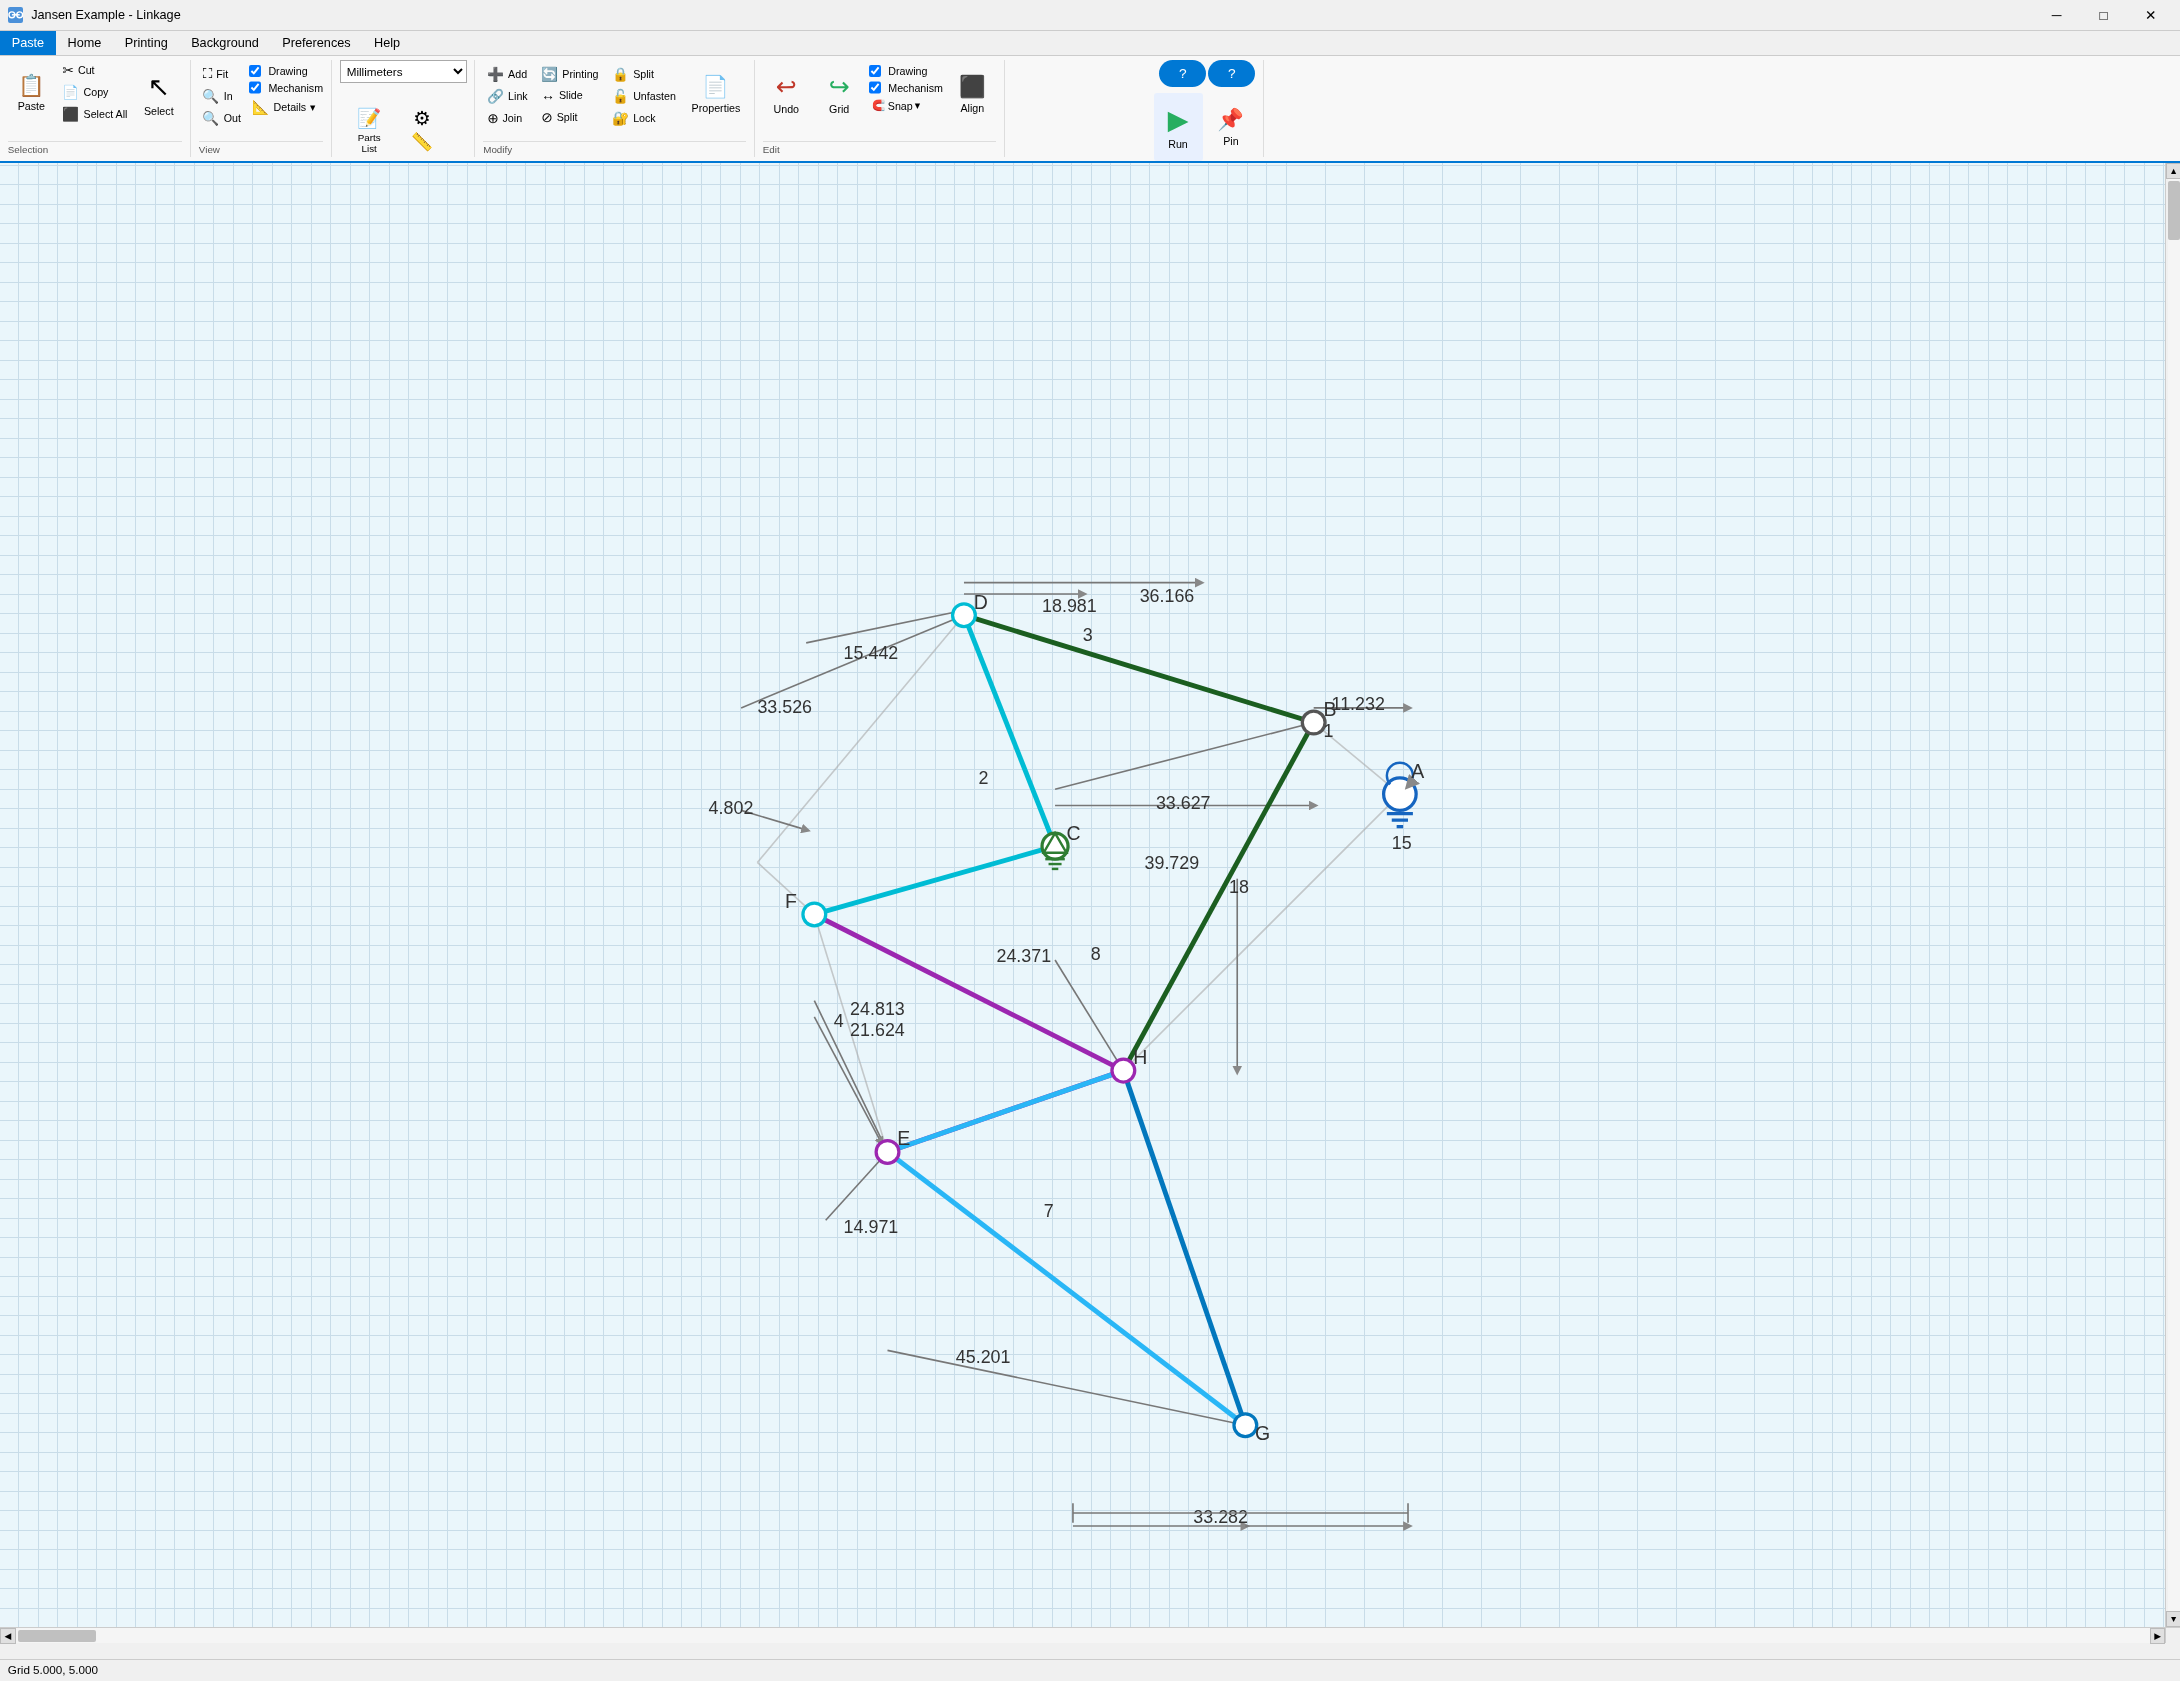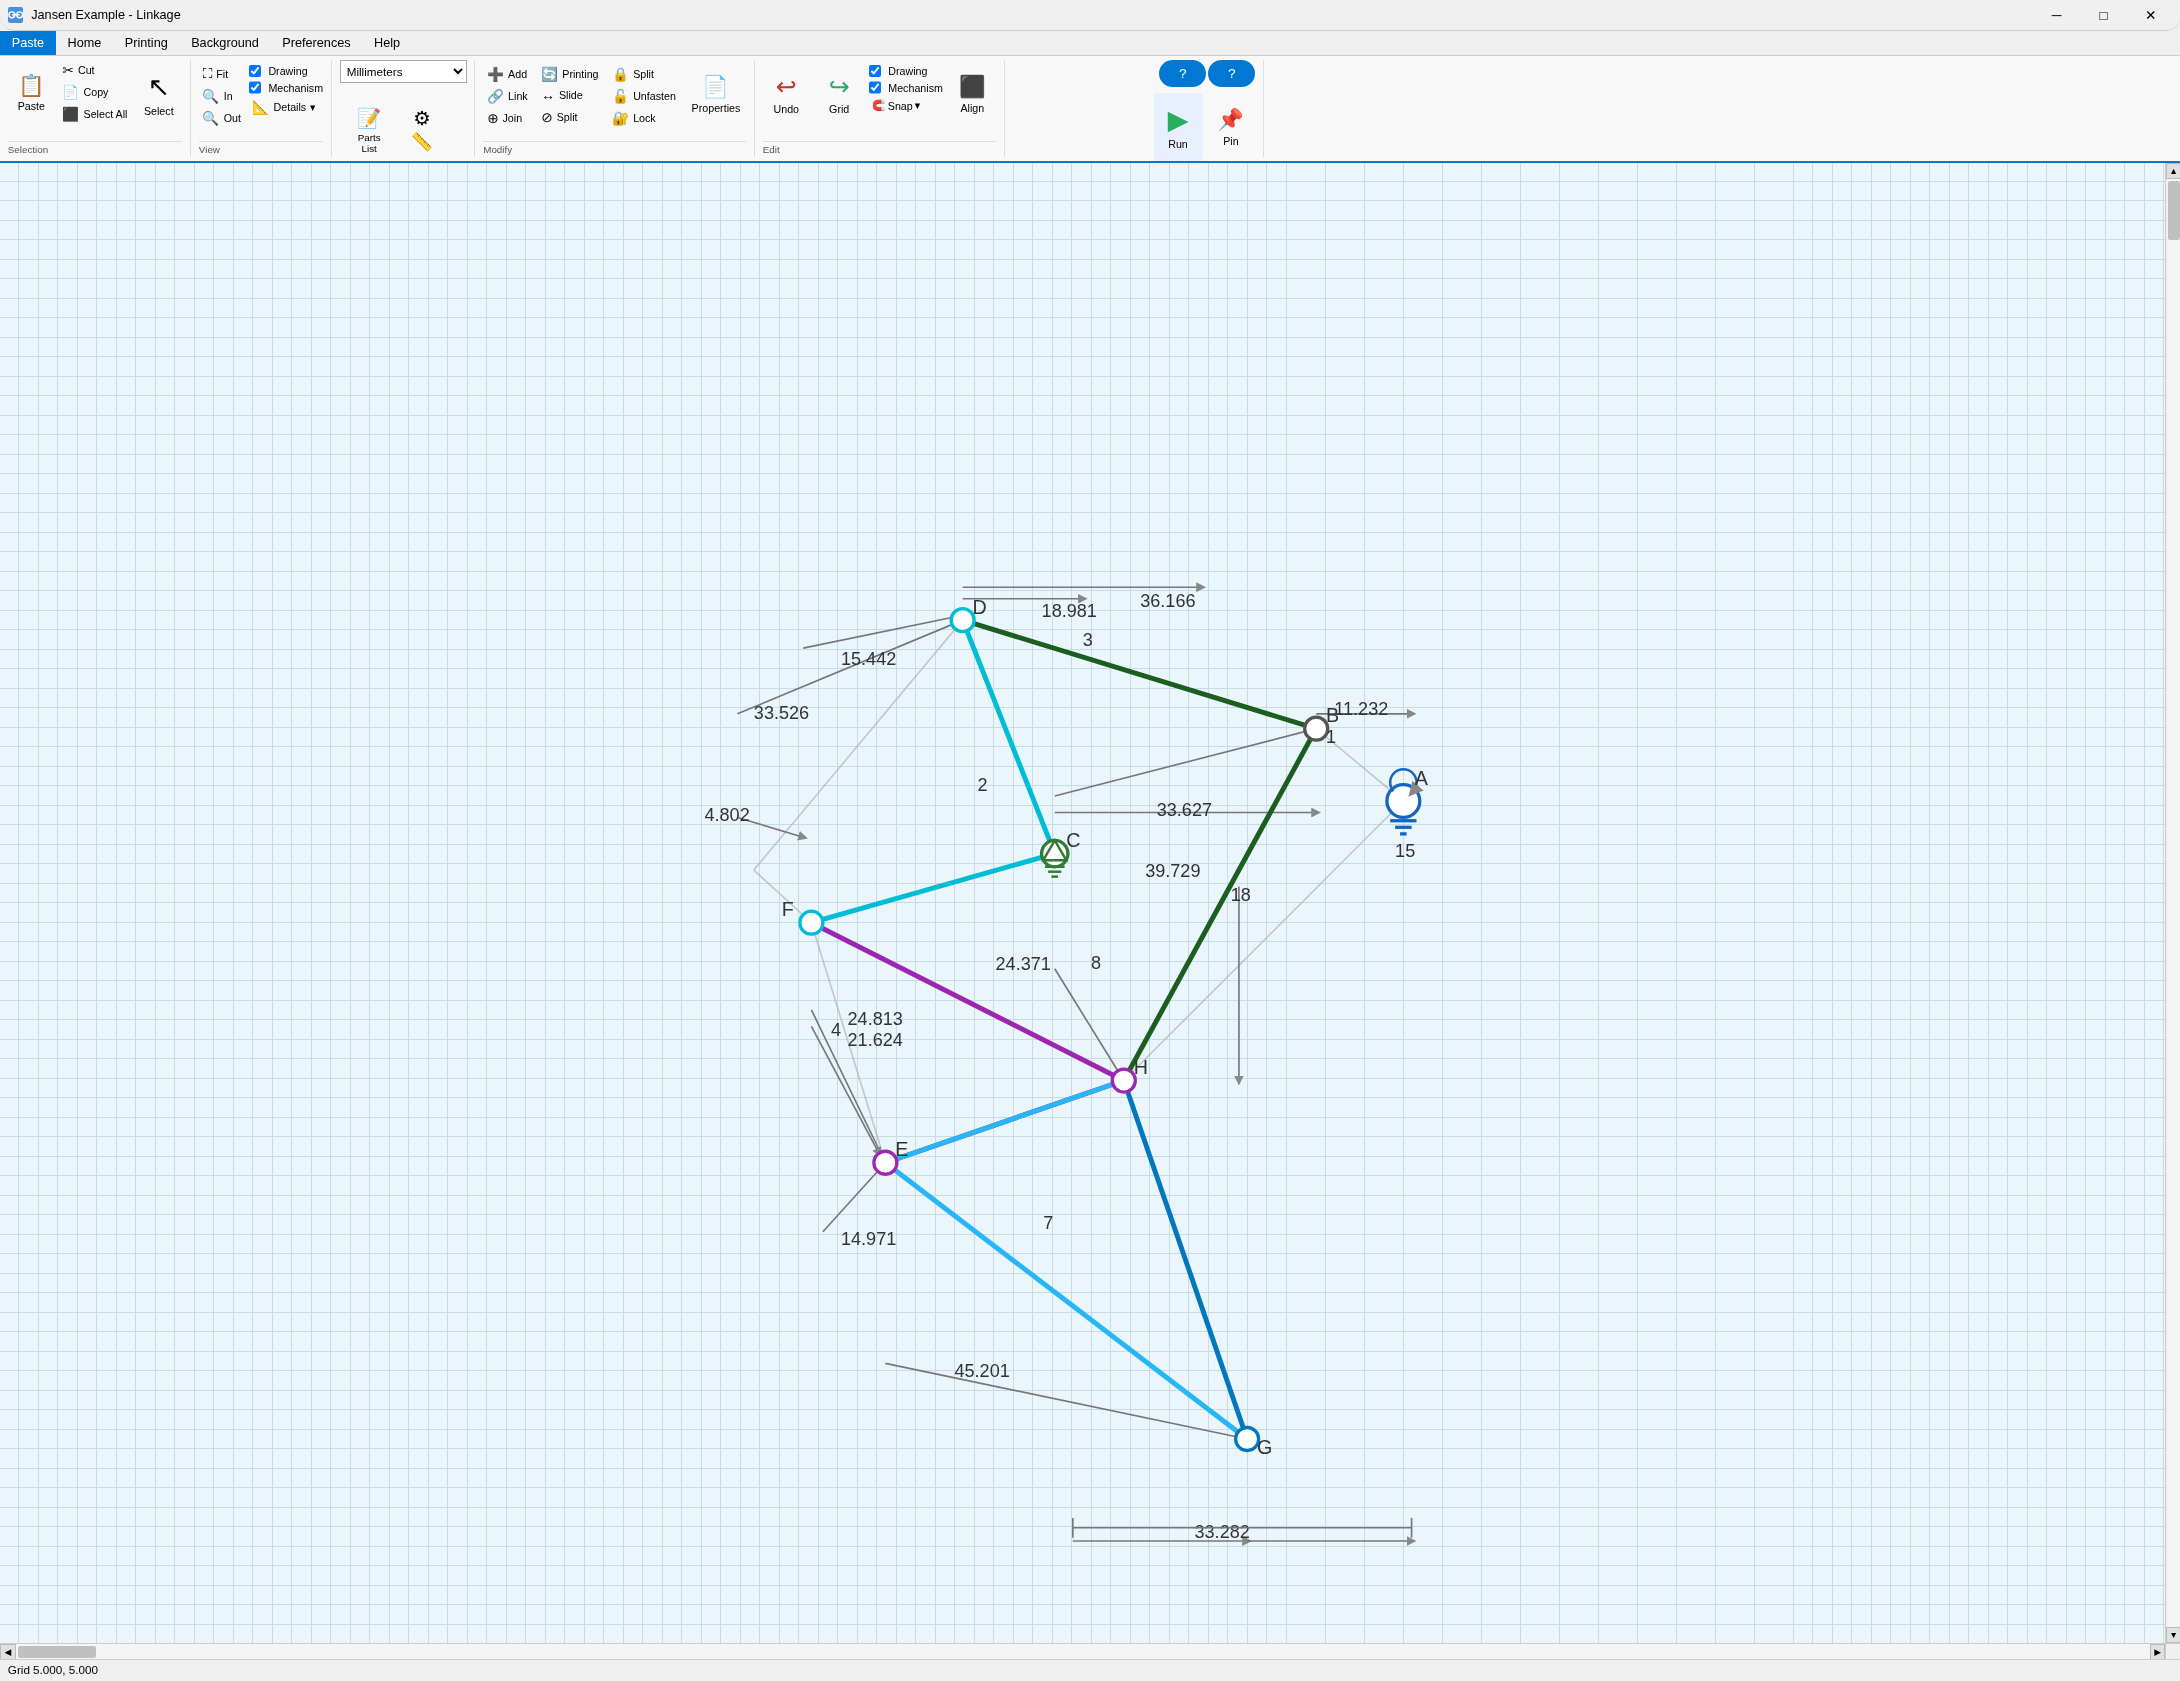--- a/index.html
+++ b/index.html
@@ -3,21 +3,20 @@
   <meta charset="utf-8">
   <style>
     * { margin: 0; padding: 0; box-sizing: border-box; }
     body { font-family: 'Segoe UI', Arial, sans-serif; font-size: 11.7px; background: #f0f0f0; width: 2181px; height: 1681px; overflow: hidden; }
 
     
     .title-bar {
       display: flex; align-items: center; justify-content: space-between;
       background: #f0f0f0; height: 31px; padding: 0 7.8px;
       border-bottom: 1px solid #ccc;
-      border-radius: 15px;
     }
     .title-bar-left { display: flex; align-items: center; gap: 7.8px; font-size: 12.7px; }
     .title-bar-icon { width: 15.6px; height: 15.6px; background: #4a90d9; border-radius: 2px; display: flex; align-items: center; justify-content: center; color: white; font-size: 9.8px; font-weight: bold; }
     .title-bar-controls { display: flex; gap: 2px; }
     .title-btn { width: 45px; height: 31px; display: flex; align-items: center; justify-content: center; cursor: pointer; font-size: 13.7px; }
 
     
     .menu-bar {
       display: flex; align-items: center; background: #f0f0f0;
       border-bottom: 1px solid #ccc; height: 25px;
@@ -531,17 +530,17 @@
     <div style="flex:1; display:flex; background:#f0f0f0;">
       <div class="scroll-btn">◀</div>
       <div style="flex:1; background:#f5f5f5;">
         <div style="width:78px; height:11.7px; background:#c0c0c0; border-radius:2px; margin:2px;"></div>
       </div>
       <div class="scroll-btn">▶</div>
     </div>
     <div style="width:15.6px; background:#f0f0f0; border-left:1px solid #ccc;"></div>
   </div>
 
-  <div class="status-bar" style="position:relative;">
+  <div class="status-bar" style="position:relative;margin-top:16px;">
     <span>Grid 5.000, 5.000</span>
   </div>
 </div>
 
 
 </body></html>

